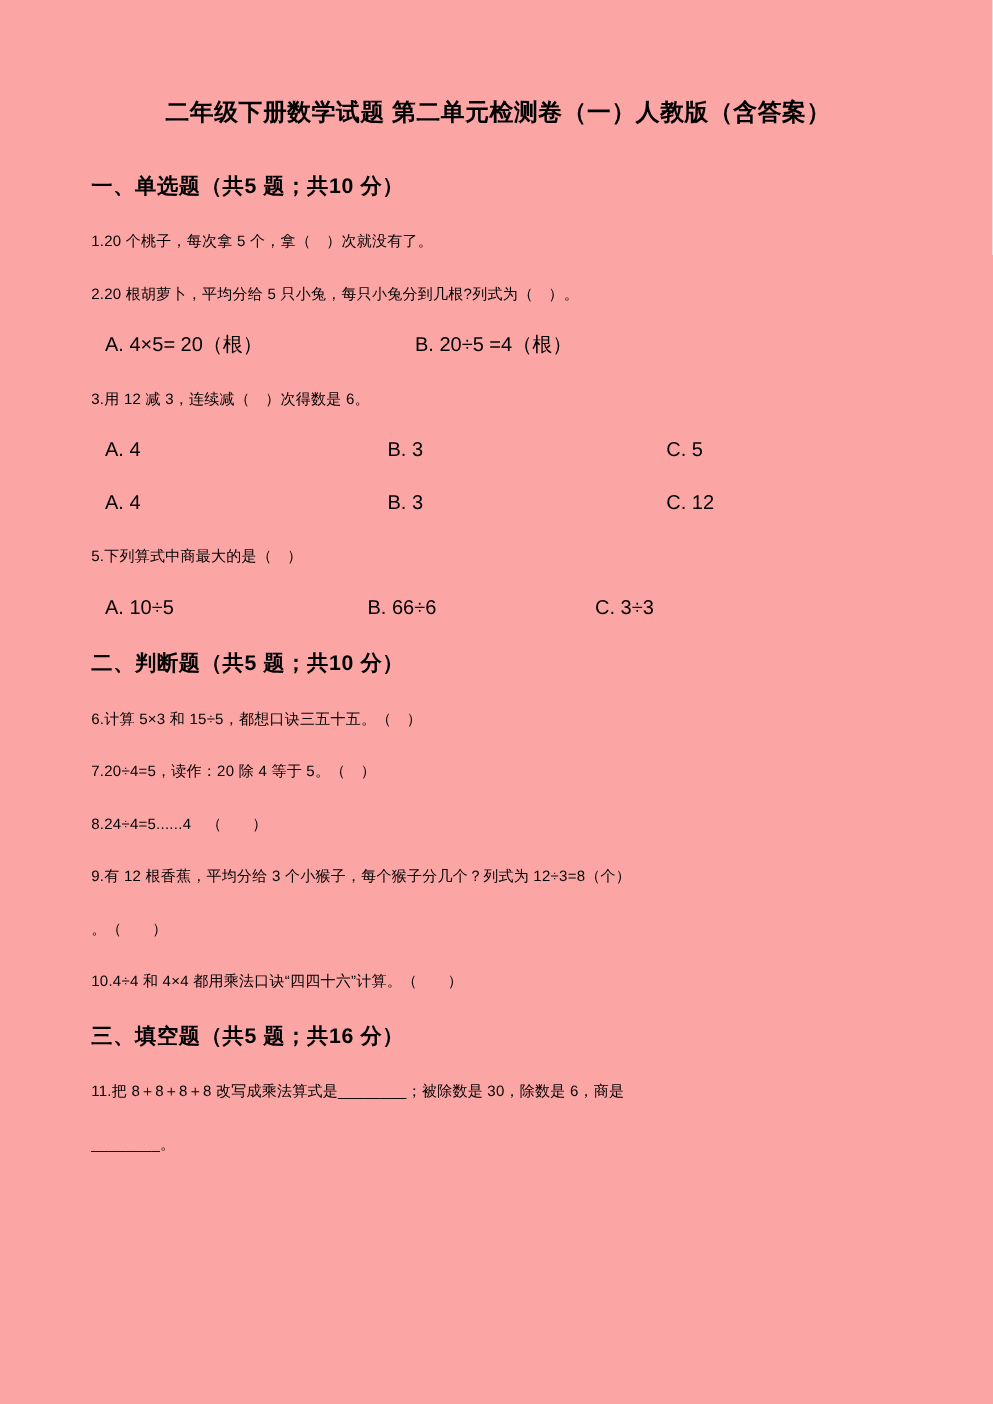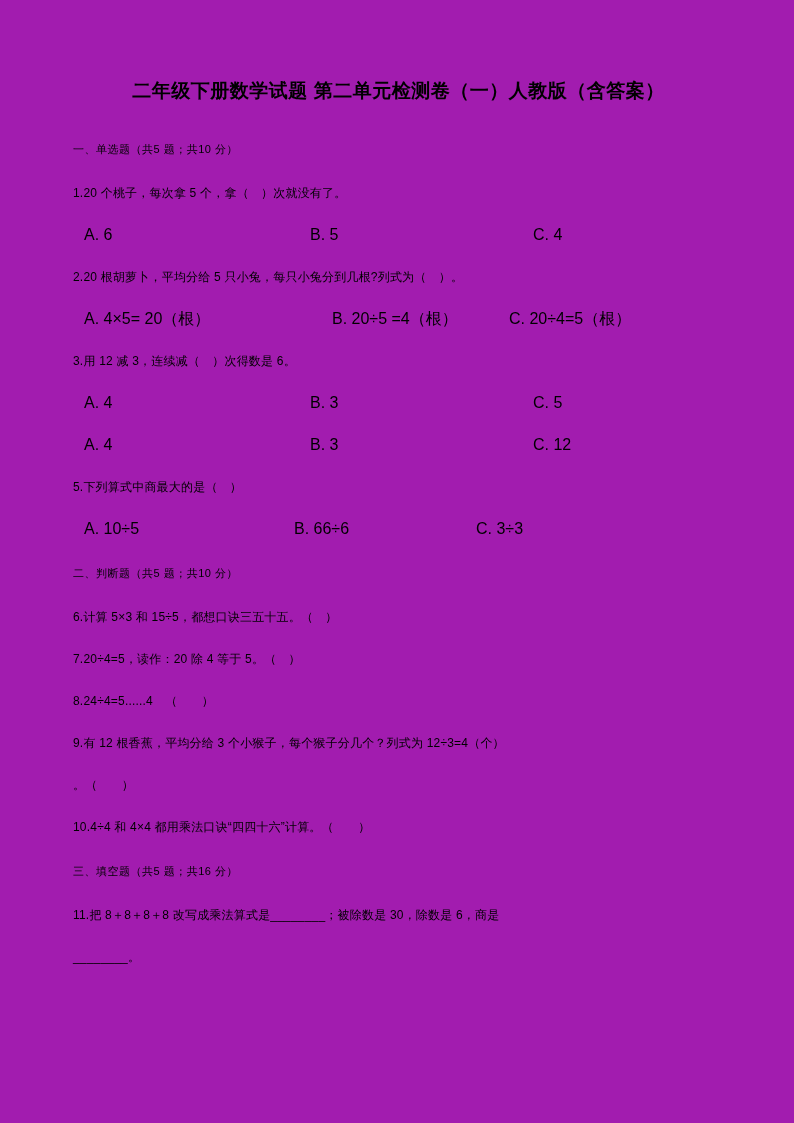--- a/index.html
+++ b/index.html
@@ -6,36 +6,36 @@
     margin: 0;
     padding: 0;
     background: #ffffff;
   }
   .page {
     position: relative;
     width: 794px;
     height: 1123px;
     box-sizing: border-box;
     padding: 70px 70px 0 73px;
-    background: #a21caf;
+    background: #fca5a5;
     color: #000000;
     font-family: "Liberation Sans", "DejaVu Sans", sans-serif;
     overflow: hidden;
   }
   .title {
     font-size: 19px;
     font-weight: bold;
     text-align: center;
     line-height: 42px;
     margin: 0 0 14px 0;
     letter-spacing: 0.5px;
   }
   .sec {
-    font-size: 11px;
-    font-weight: normal;
+    font-size: 17px;
+    font-weight: bold;
     line-height: 46px;
     margin: 0;
     letter-spacing: 0.5px;
   }
   .q {
     font-size: 12px;
     line-height: 42px;
     margin: 0;
     white-space: pre-line;
     letter-spacing: 0.2px;
@@ -59,31 +59,25 @@
 </head>
 <body>
 
 <div class="page">
 
   <div class="title">二年级下册数学试题 第二单元检测卷（一）人教版（含答案）</div>
 
   <div class="sec">一、单选题（共5 题；共10 分）</div>
 
   <div class="q">1.20 个桃子，每次拿 5 个，拿（　）次就没有了。</div>
-  <div class="opts opts-std">
-    <span class="o1">A. 6</span>
-    <span class="o2">B. 5</span>
-    <span class="o3">C. 4</span>
-  </div>
 
   <div class="q">2.20 根胡萝卜，平均分给 5 只小兔，每只小兔分到几根?列式为（　）。</div>
   <div class="opts opts-q2">
     <span class="o1">A. 4×5= 20（根）</span>
     <span class="o2">B. 20÷5 =4（根）</span>
-    <span class="o3">C. 20÷4=5（根）</span>
   </div>
 
   <div class="q">3.用 12 减 3，连续减（　）次得数是 6。</div>
   <div class="opts opts-std">
     <span class="o1">A. 4</span>
     <span class="o2">B. 3</span>
     <span class="o3">C. 5</span>
   </div>
 
   <div class="opts opts-std">
@@ -97,21 +91,21 @@
     <span class="o1">A. 10÷5</span>
     <span class="o2">B. 66÷6</span>
     <span class="o3">C. 3÷3</span>
   </div>
 
   <div class="sec">二、判断题（共5 题；共10 分）</div>
 
   <div class="q">6.计算 5×3 和 15÷5，都想口诀三五十五。（　）</div>
   <div class="q">7.20÷4=5，读作：20 除 4 等于 5。（　）</div>
   <div class="q">8.24÷4=5......4　（　　）</div>
-  <div class="q">9.有 12 根香蕉，平均分给 3 个小猴子，每个猴子分几个？列式为 12÷3=4（个）
+  <div class="q">9.有 12 根香蕉，平均分给 3 个小猴子，每个猴子分几个？列式为 12÷3=8（个）
 。（　　）</div>
   <div class="q">10.4÷4 和 4×4 都用乘法口诀“四四十六”计算。（　　）</div>
 
   <div class="sec">三、填空题（共5 题；共16 分）</div>
 
   <div class="q">11.把 8＋8＋8＋8 改写成乘法算式是________；被除数是 30，除数是 6，商是
 ________。</div>
 
 </div>
 

